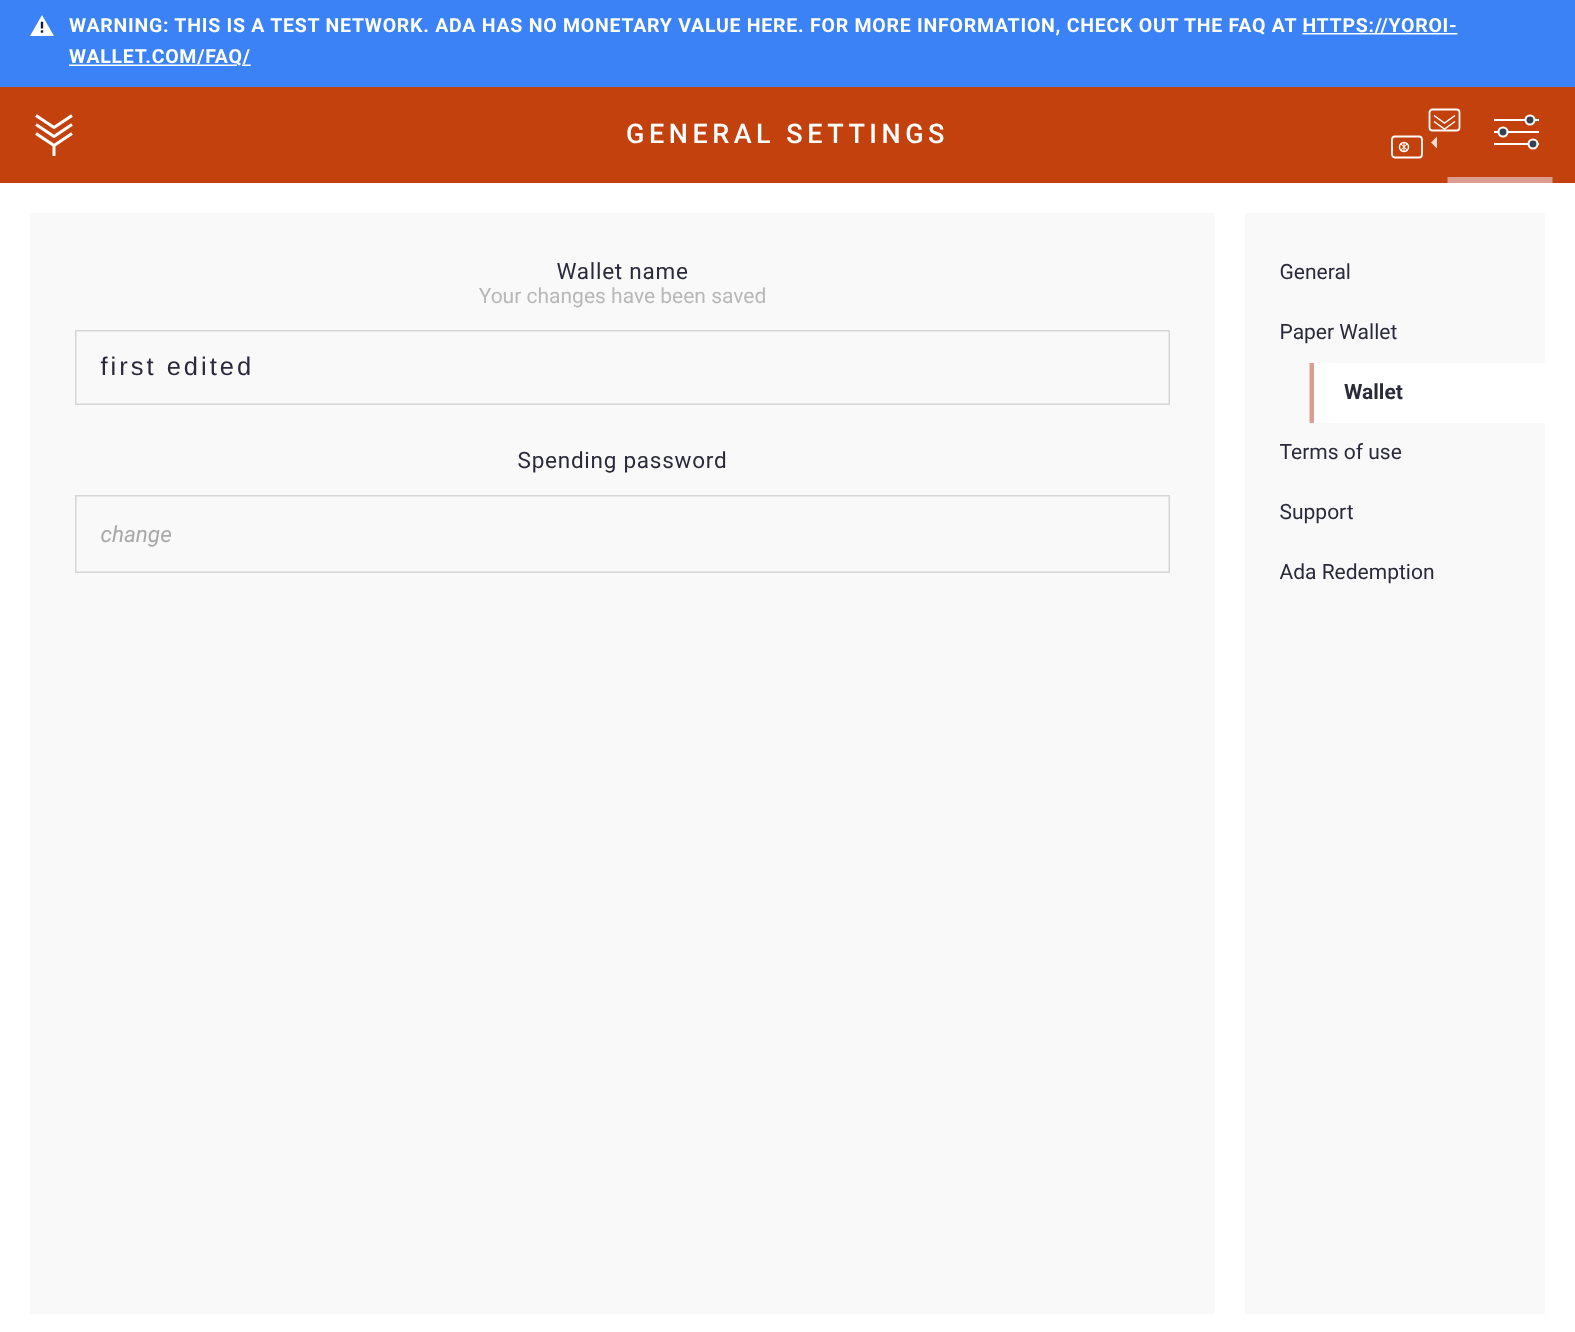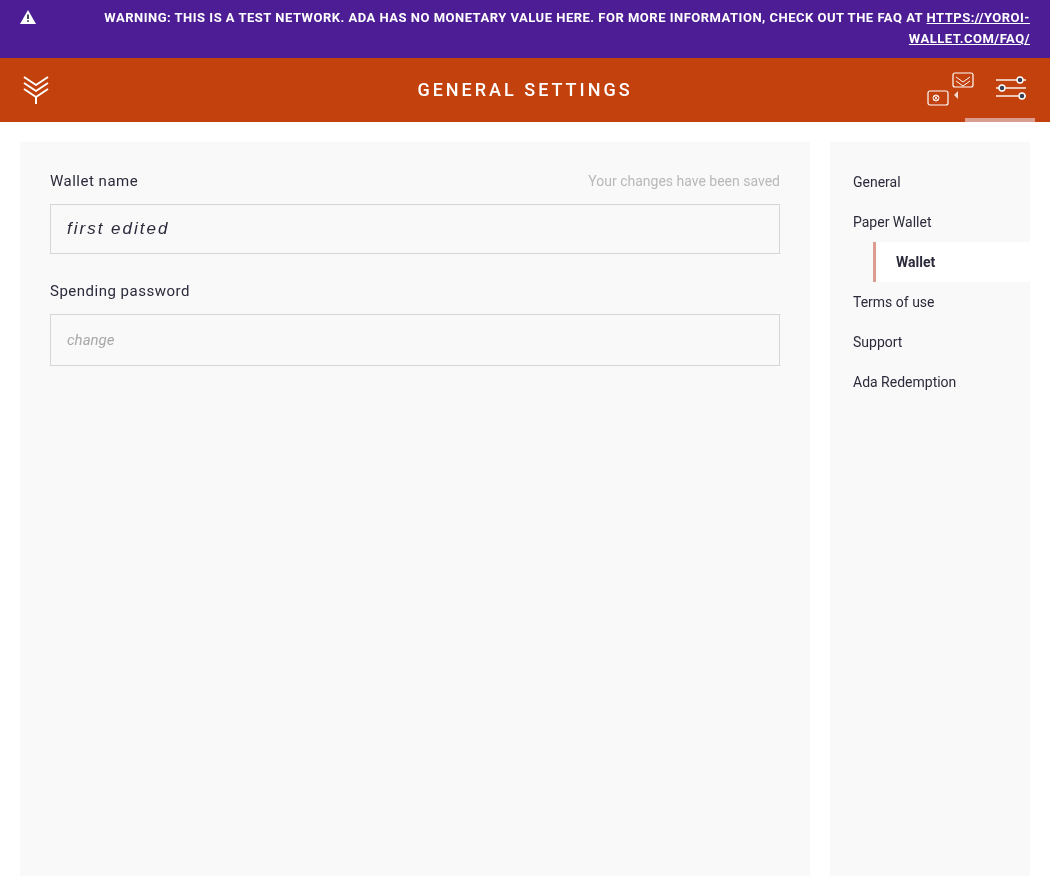--- a/index.html
+++ b/index.html
@@ -8,30 +8,30 @@
       box-sizing: border-box;
     }
     body {
       font-family: -apple-system, BlinkMacSystemFont, "Segoe UI", Roboto, Helvetica, Arial, sans-serif;
       background: #ffffff;
       width: 1050px;
       height: 888px;
       overflow: hidden;
     }
     .warning-bar {
-      background: #4c1d95;
+      background: #3b82f6;
       color: #ffffff;
       font-size: 13px;
       font-weight: 700;
       letter-spacing: 0.5px;
       padding: 8px 20px;
       display: flex;
       align-items: flex-start;
       justify-content: center;
-      text-align: right;
+      text-align: left;
       line-height: 1.6;
     }
     .warning-icon {
       margin-right: 10px;
       flex-shrink: 0;
       margin-top: 2px;
     }
     .warning-text {
       text-transform: uppercase;
     }
@@ -110,40 +110,40 @@
       margin-left: 43px;
     }
     .form-section {
       margin-bottom: 28px;
     }
     .label-row {
       display: flex;
       justify-content: space-between;
       align-items: center;
       margin-bottom: 14px;
+      flex-direction: column;
     }
     .field-label {
       font-size: 15px;
       color: #2a2a3a;
       letter-spacing: 0.5px;
     }
     .save-status {
       font-size: 14px;
       color: #b8b8b8;
     }
     .wallet-name-input {
       width: 100%;
       border: 1px solid #d6d6d6;
       background: transparent;
       padding: 14px 16px;
       font-size: 17px;
       color: #2a2a3a;
       letter-spacing: 2px;
       outline: none;
-      font-style: italic;
     }
     .password-box {
       width: 100%;
       border: 1px solid #d6d6d6;
       background: transparent;
       padding: 16px 16px;
       display: flex;
       justify-content: space-between;
       align-items: center;
     }

